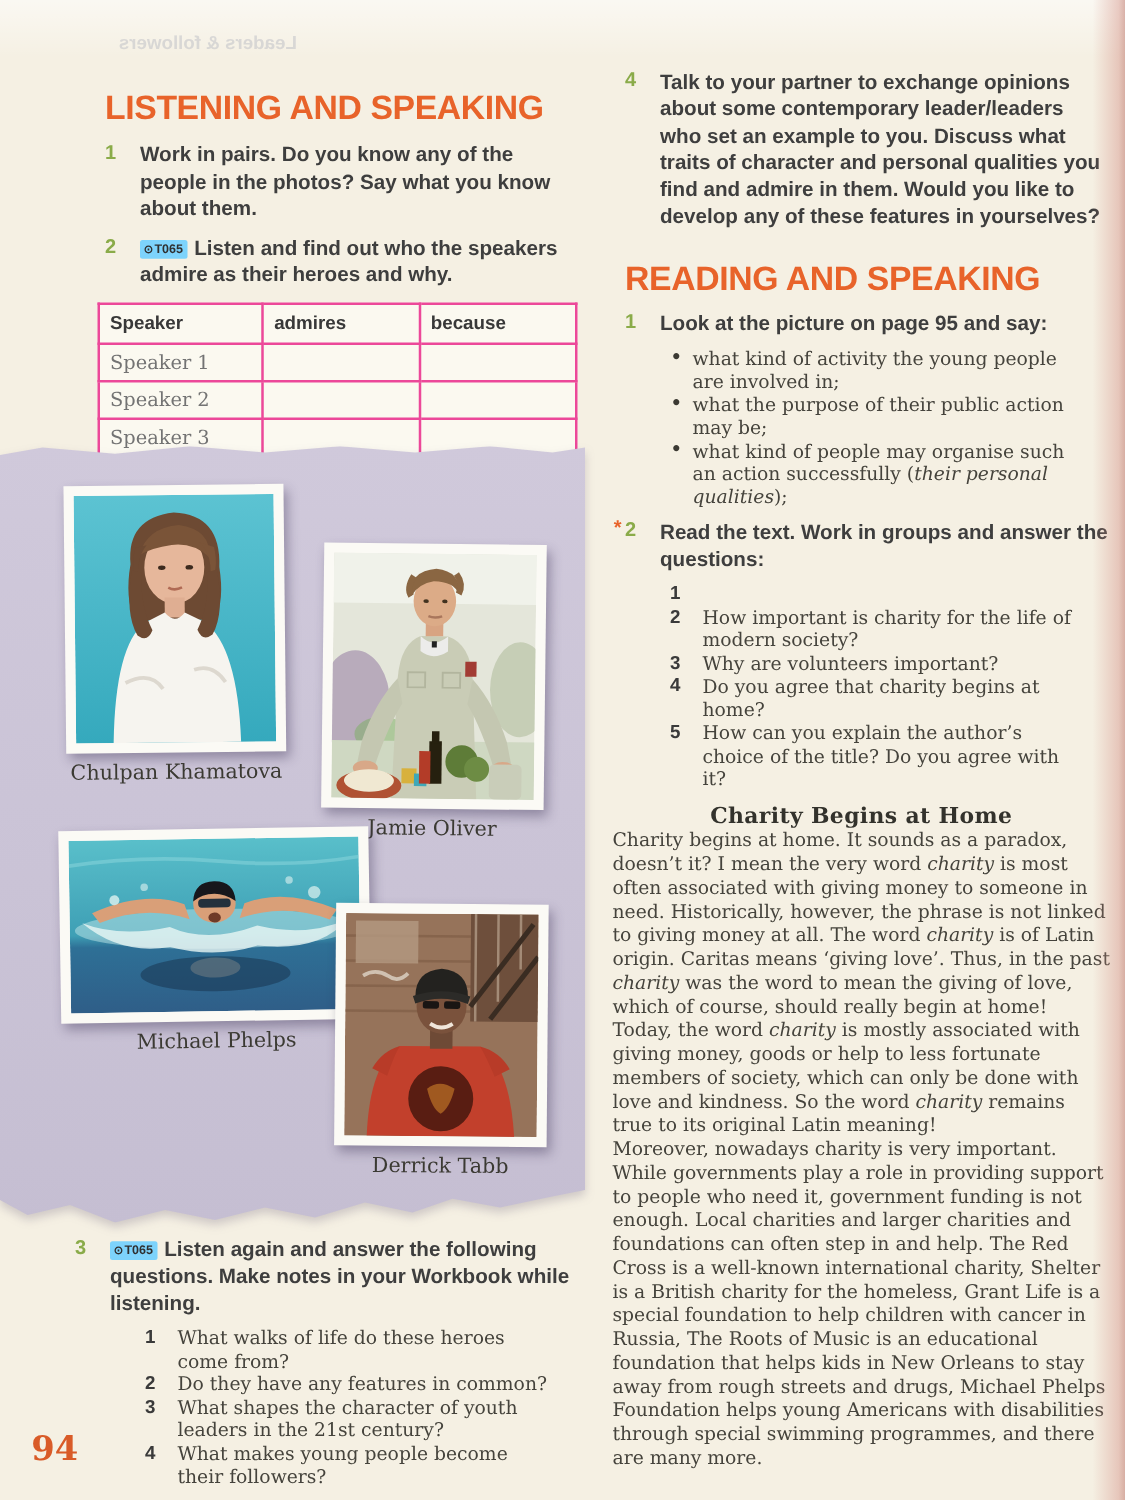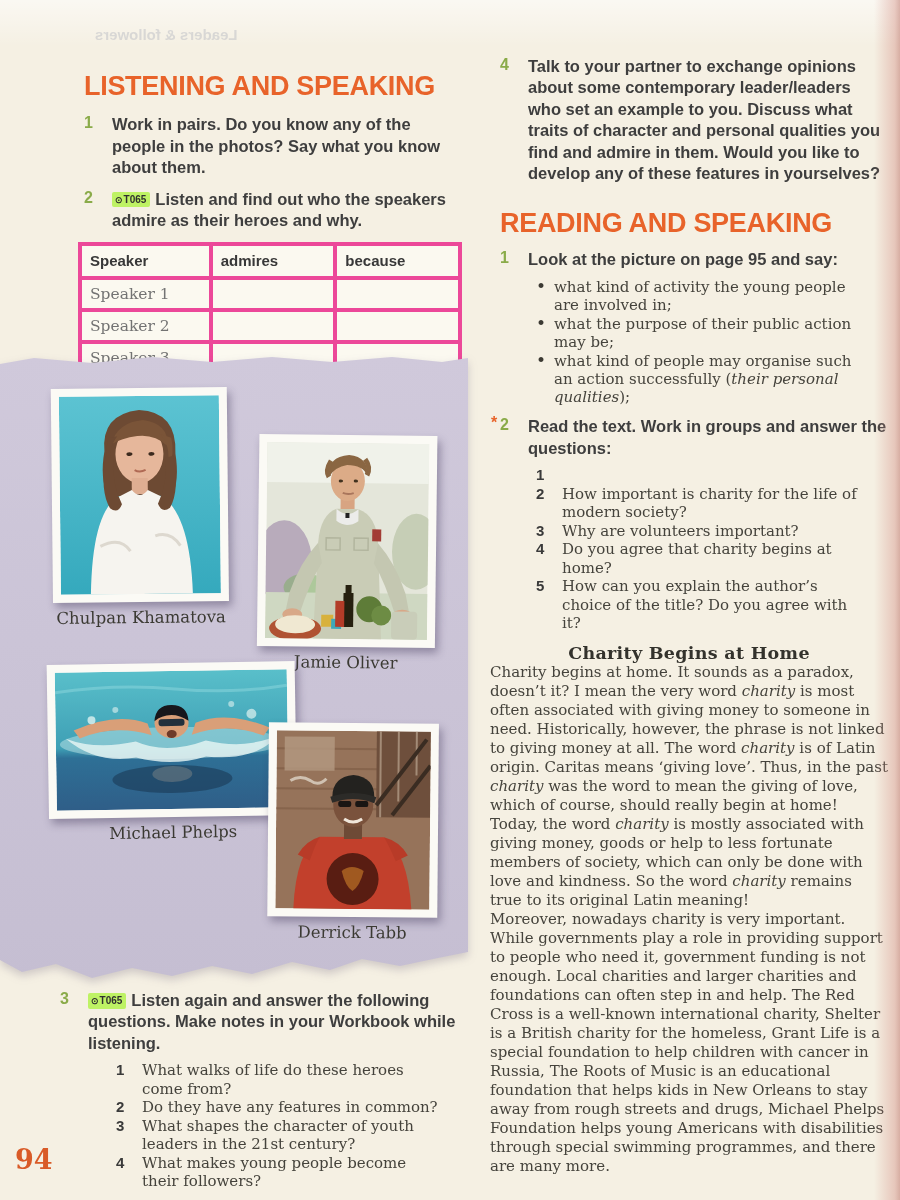--- a/index.html
+++ b/index.html
@@ -23,27 +23,27 @@
     letter-spacing:-.3px;line-height:1.05;}
   .col-right h1.section{margin-left:10px;margin-top:24px;}
 
   .ex{display:flex;margin-top:14px;}
   .ex .num{flex:0 0 28px;padding-left:0;font-weight:bold;font-size:16px;color:#8aab49;position:relative;}
   .col-left .ex{padding-left:24px;}
   .col-right .ex{padding-left:10px;}
   .ex .body{flex:1;font-weight:bold;font-size:16.5px;line-height:1.3;color:#3e3e3e;}
   .star{position:absolute;left:-9px;top:-2px;color:#e8632a;font-weight:bold;font-size:16px;}
 
-  .badge{display:inline-block;background:#bef264;color:#2f2f2f;font-weight:bold;
+  .badge{display:inline-block;background:#7dd3fc;color:#2f2f2f;font-weight:bold;
     font-size:10px;padding:1px 4px 1px 3px;border-radius:2px;vertical-align:2px;margin-right:5px;}
   .badge .cam{font-size:9px;margin-right:1px;}
 
   
   table.fill{border-collapse:collapse;margin:10px 0 0 18px;width:384px;background:#fbf9f0;}
-  table.fill th,table.fill td{border:4px solid #ec4899;padding:3px 8px;text-align:left;}
+  table.fill th,table.fill td{border:2px solid #ec4899;padding:3px 8px;text-align:left;}
   table.fill th{font-size:15px;font-weight:bold;color:#383838;height:24px;}
   table.fill td{font-family:"DejaVu Serif",serif;font-size:15.5px;color:#737373;height:22px;}
   table.fill col.c1{width:132px;} table.fill col.c2{width:126px;} table.fill col.c3{width:126px;}
 
   
   .panel{position:absolute;left:0;top:354px;width:468px;height:632px;
     filter:drop-shadow(0 4px 4px rgba(90,80,110,.25));}
   .panel-bg{position:absolute;inset:0;background:linear-gradient(#d0c9db,#c5bed2);
     clip-path:polygon(0 10px,34px 4px,92px 9px,152px 3px,212px 8px,272px 3px,332px 8px,392px 3px,442px 8px,468px 4px,
       468px 598px,438px 604px,400px 612px,362px 605px,330px 616px,292px 608px,252px 620px,212px 612px,172px 622px,
@@ -70,21 +70,21 @@
   .ex3-block ol.qs{margin-left:56px;width:330px;}
 
   
   .article-title{font-family:"DejaVu Serif",serif;font-weight:bold;font-size:17.5px;
     color:#33322c;text-align:center;margin-top:10px;letter-spacing:.3px;}
   .article p{margin:0;font-family:"DejaVu Serif",serif;font-size:15px;line-height:19px;
     color:#45433c;}
   em{font-style:italic;}
 
   .ex3-block{position:absolute;left:60px;top:990px;width:412px;}
-  .page-num{position:absolute;left:15px;top:1144px;font-family:"DejaVu Serif",serif;
+  .page-num{position:absolute;left:25px;top:1144px;font-family:"DejaVu Serif",serif;
     font-weight:bold;font-size:27px;color:#d95b28;}
 </style>
 </head>
 <body>
 
 <div class="page">
 
   <div class="ghost">Leaders &amp; followers</div>
 
   <section class="col-left">

